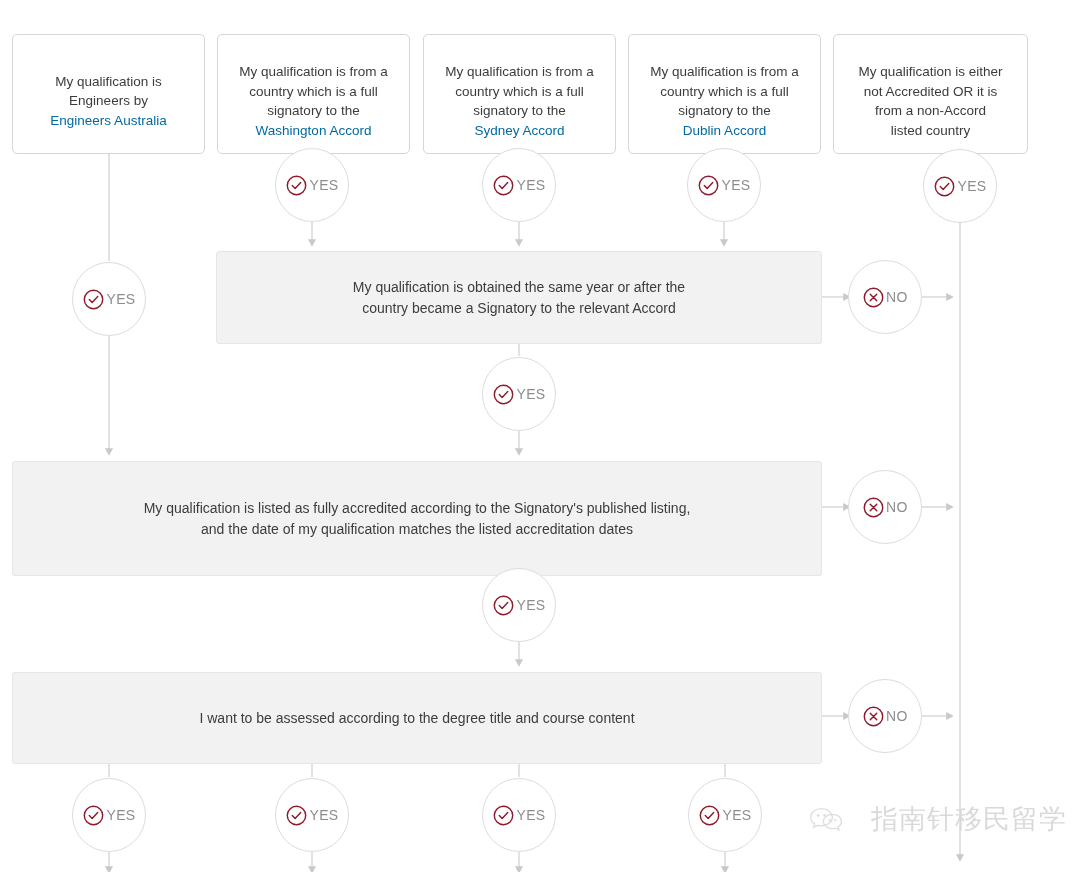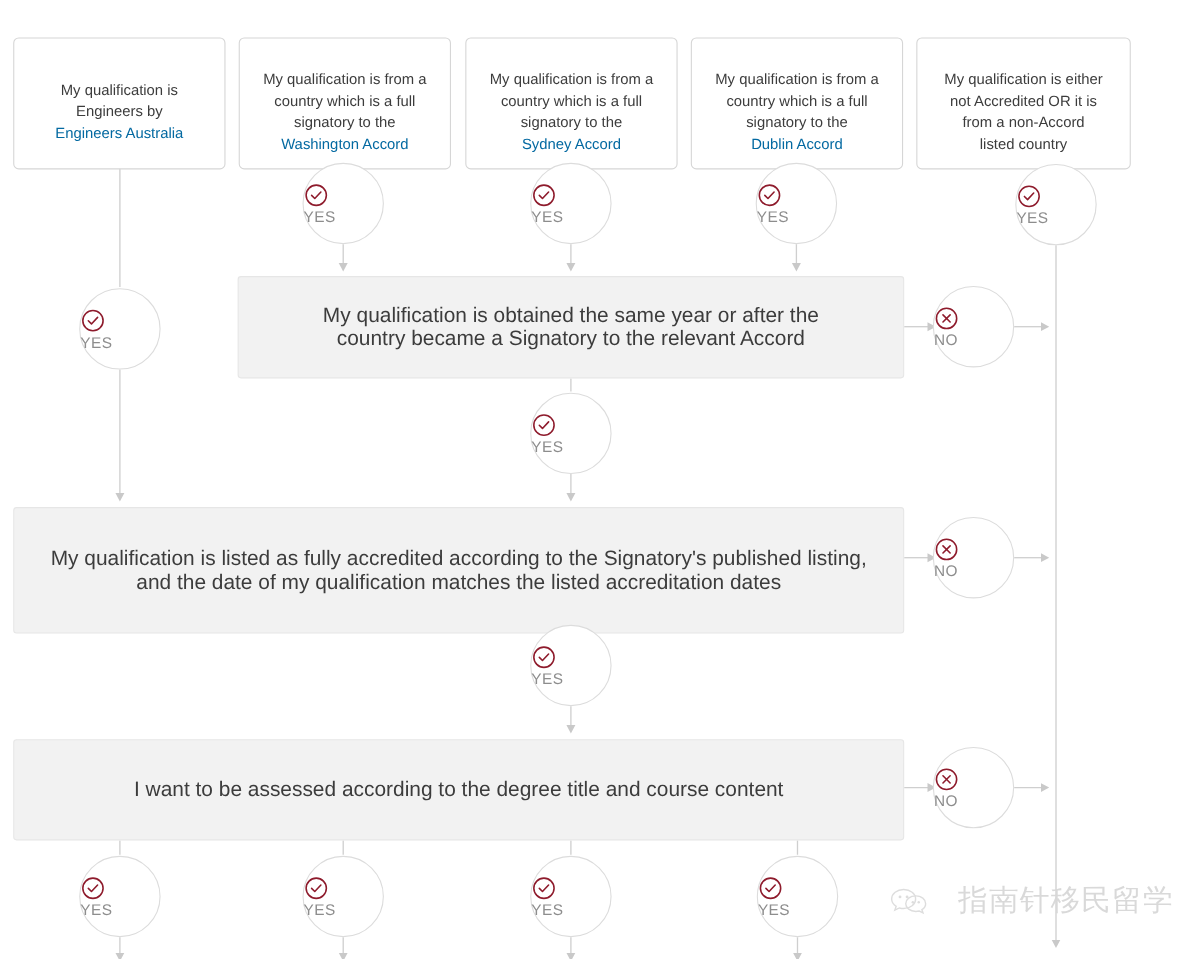--- a/index.html
+++ b/index.html
@@ -60,36 +60,37 @@
     position: absolute;
     box-sizing: border-box;
     border: 1px solid #e6e6e6;
     border-radius: 3px;
     background: #f2f2f2;
     display: flex;
     align-items: center;
     justify-content: center;
     text-align: center;
     color: #3c3c3c;
-    font-size: 19px;
+    font-size: 14px;
     line-height: 21px;
     padding: 8px 16px;
   }
 
   
   .node {
     position: absolute;
     box-sizing: border-box;
     width: 74px;
     height: 74px;
     border-radius: 50%;
     border: 1px solid #dcdcdc;
     background: #ffffff;
     display: flex;
-    flex-direction: column;
+    flex-direction: row;
+    align-items: center;
     justify-content: center;
     gap: 1px;
   }
   .node .glyph {
     width: 23px;
     height: 23px;
     display: block;
   }
   .node .nlabel {
     font-size: 14px;

